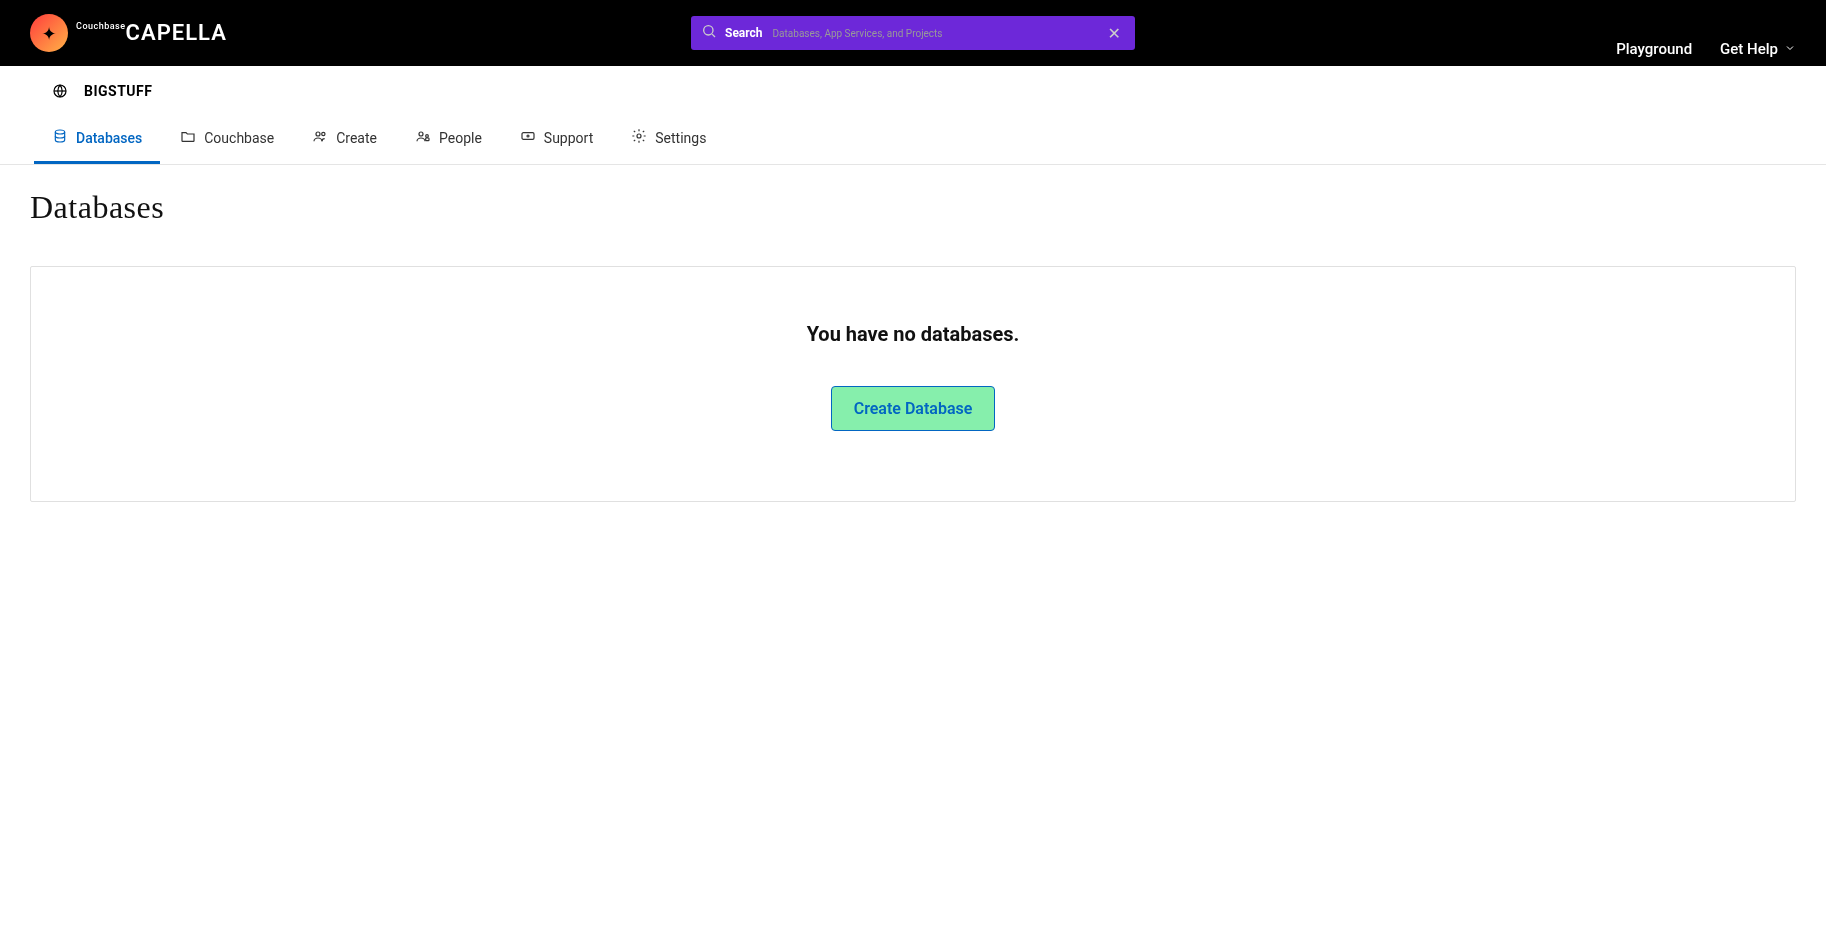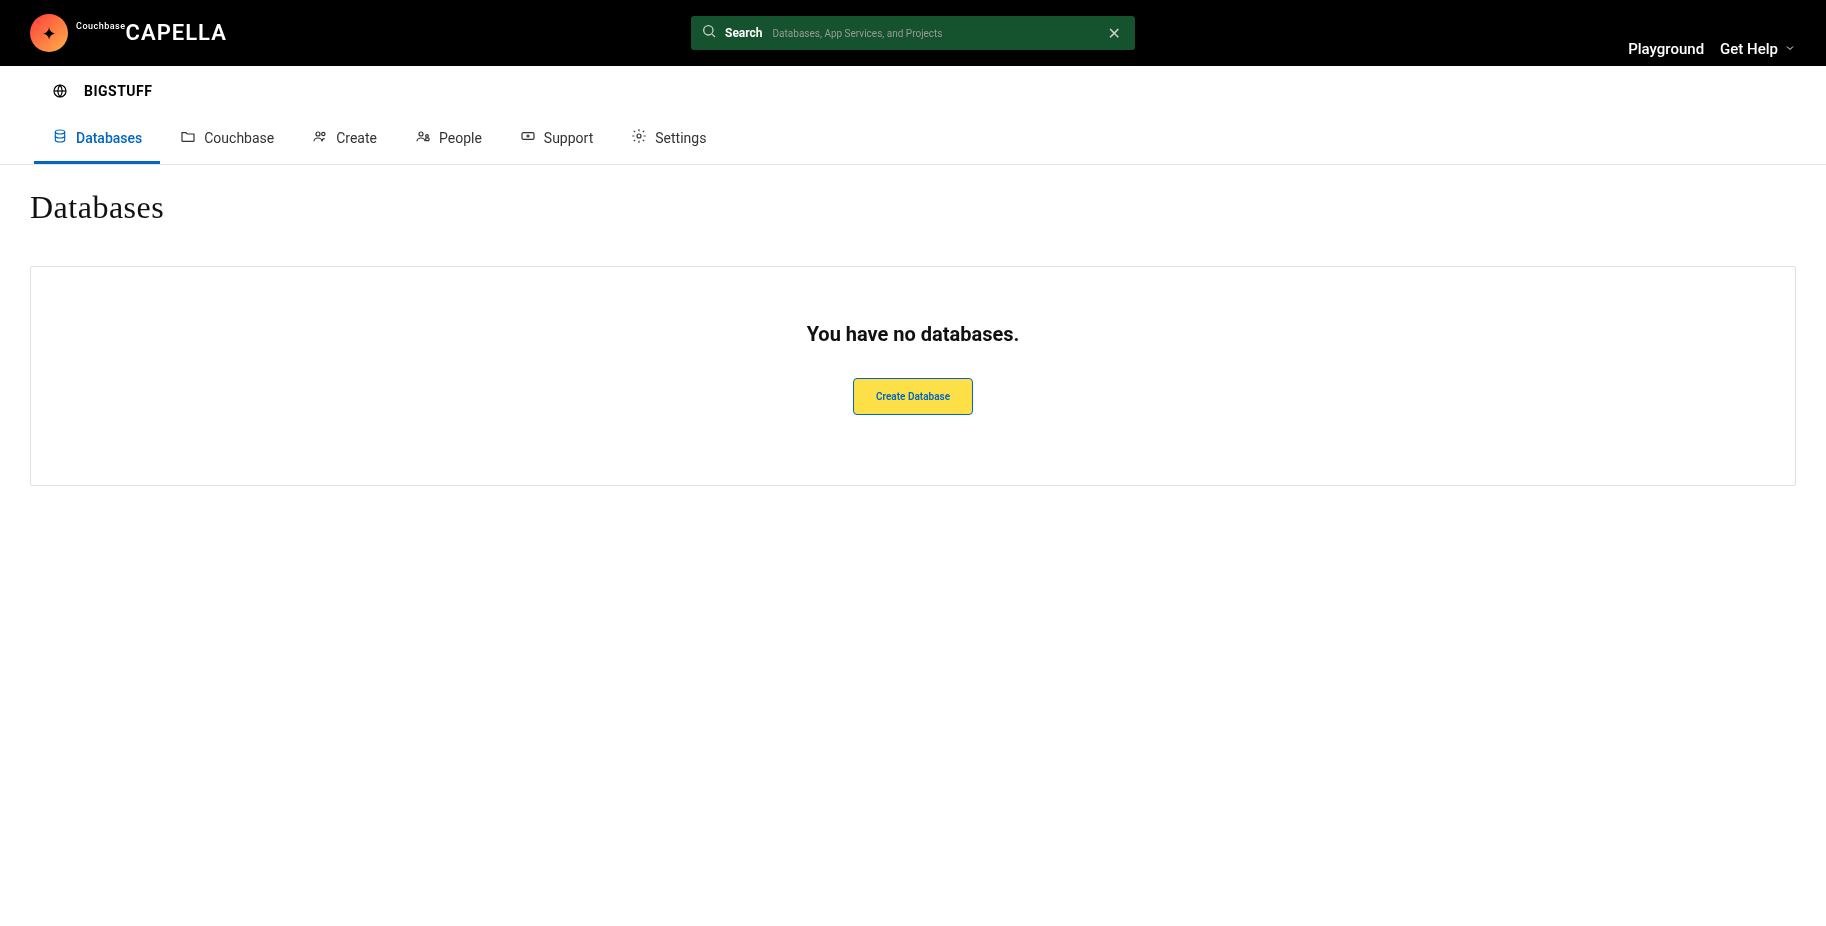--- a/index.html
+++ b/index.html
@@ -56,21 +56,21 @@
     }
     .search-wrap {
       margin-left: auto;
       margin-right: auto;
       position: absolute;
       left: 50%;
       transform: translateX(-50%);
       width: 444px;
       display: flex;
       align-items: center;
-      background: #14532d;
+      background: #6d28d9;
       height: 34px;
       border-radius: 3px;
       padding: 0 10px;
     }
     .search-wrap .search-label {
       color: #ffffff;
       font-size: 12px;
       font-weight: 700;
       margin-left: 8px;
       margin-right: 10px;
@@ -92,21 +92,21 @@
       font-size: 16px;
       padding: 2px 4px;
     }
     .search-icon {
       color: #cccccc;
     }
     .top-right {
       margin-left: auto;
       display: flex;
       align-items: center;
-      gap: 16px;
+      gap: 28px;
       margin-top: 32px;
     }
     .top-link {
       color: #ffffff;
       font-size: 15px;
       font-weight: 500;
       cursor: pointer;
       display: flex;
       align-items: center;
       gap: 6px;
@@ -175,28 +175,28 @@
       margin-top: 40px;
       border: 1px solid #e0e0e0;
       border-radius: 2px;
       padding: 55px 20px 70px;
       text-align: center;
     }
     .empty-heading {
       font-size: 20px;
       font-weight: 700;
       color: #111;
-      margin-bottom: 32px;
+      margin-bottom: 40px;
     }
     .create-btn {
       display: inline-block;
       border: 1.5px solid #0266c2;
       color: #0266c2;
-      background: #fde047;
-      font-size: 10px;
+      background: #86efac;
+      font-size: 16px;
       font-weight: 600;
       padding: 12px 22px;
       border-radius: 4px;
       cursor: pointer;
     }
   </style>
 </head>
 <body>
 
 <div class="topbar">

